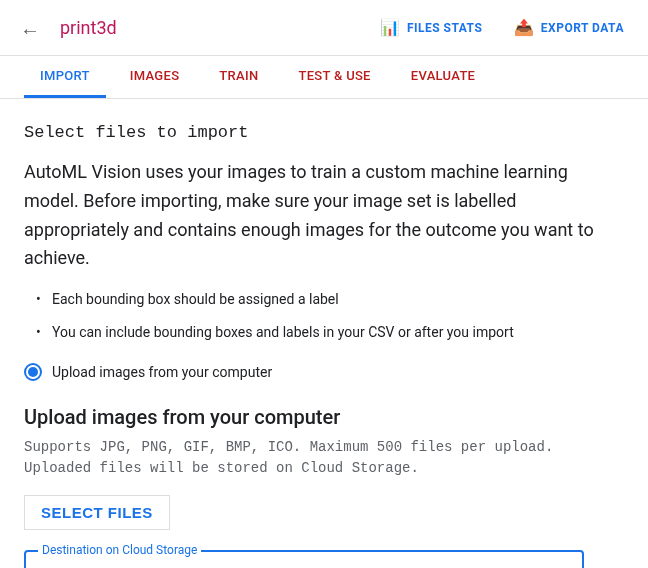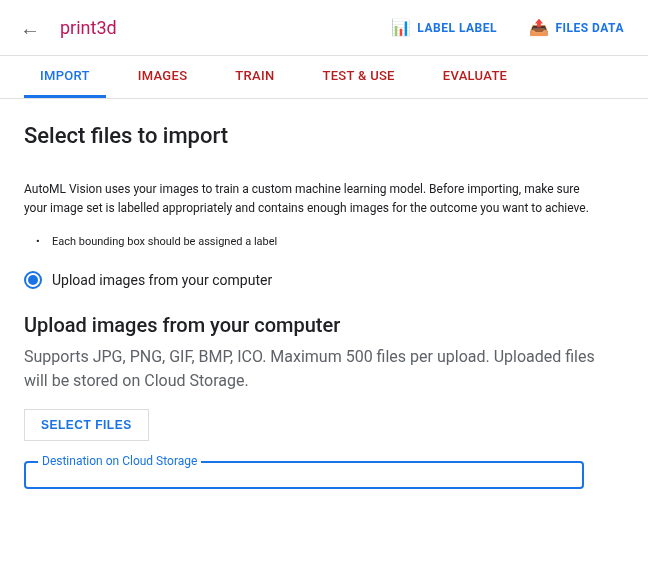--- a/index.html
+++ b/index.html
@@ -49,21 +49,21 @@
     .nav-action-icon {
       font-size: 16px;
     }
 
     
     .tab-bar {
       display: flex;
       align-items: flex-start;
       padding: 0 24px;
       border-bottom: 1px solid #e0e0e0;
-      gap: 16px;
+      gap: 8px;
     }
     .tab {
       padding: 12px 16px;
       font-size: 13px;
       font-weight: 500;
       color: #b91c1c;
       cursor: pointer;
       border-bottom: 3px solid transparent;
       letter-spacing: 0.3px;
     }
@@ -71,44 +71,45 @@
       color: #1a73e8;
       border-bottom: 3px solid #1a73e8;
     }
 
     
     .main-content {
       padding: 24px 24px 24px 24px;
     }
 
     .section-title {
-      font-size: 22px;
+      font-size: 17px;
       font-weight: 500;
       color: #202124;
-      margin-bottom: 32px;
+      margin-bottom: 16px;
+      font-family: Liberation Mono, monospace;
     }
 
     .description {
-      font-size: 12px;
+      font-size: 18px;
       color: #202124;
       line-height: 1.6;
       margin-bottom: 16px;
       max-width: 580px;
     }
 
     .bullet-list {
       list-style: none;
       margin-bottom: 20px;
       padding-left: 8px;
     }
     .bullet-list li {
       position: relative;
       padding-left: 20px;
       margin-bottom: 12px;
-      font-size: 11px;
+      font-size: 14px;
       color: #202124;
       line-height: 1.5;
     }
     .bullet-list li::before {
       content: '•';
       position: absolute;
       left: 4px;
       color: #202124;
     }
 
@@ -149,32 +150,33 @@
     }
 
     
     .upload-section-title {
       font-size: 20px;
       font-weight: 500;
       color: #202124;
       margin-bottom: 8px;
     }
     .upload-description {
-      font-size: 16px;
+      font-size: 14px;
       color: #5f6368;
       margin-bottom: 16px;
       max-width: 580px;
       line-height: 1.5;
+      font-family: Liberation Mono, monospace;
     }
 
     .select-files-btn {
       background: #fff;
       border: 1px solid #dadce0;
       color: #1a73e8;
-      font-size: 12px;
+      font-size: 15px;
       font-weight: 700;
       padding: 8px 16px;
       cursor: pointer;
       letter-spacing: 0.5px;
       margin-bottom: 20px;
     }
 
     
     .cloud-storage-wrapper {
       position: relative;
@@ -196,44 +198,45 @@
     }
   </style>
 </head>
 <body>
 
 <div class="top-bar">
   <span class="back-btn">←</span>
   <span class="project-title">print3d</span>
   <div class="nav-action">
     <span class="nav-action-icon">📊</span>
-    <span>LABEL LABEL</span>
+    <span>FILES STATS</span>
   </div>
   <div class="nav-action">
     <span class="nav-action-icon">📤</span>
-    <span>FILES DATA</span>
+    <span>EXPORT DATA</span>
   </div>
 </div>
 
 <div class="tab-bar">
   <div class="tab active">IMPORT</div>
   <div class="tab">IMAGES</div>
   <div class="tab">TRAIN</div>
   <div class="tab">TEST &amp; USE</div>
   <div class="tab">EVALUATE</div>
 </div>
 
 <div class="main-content">
 
   <h1 class="section-title">Select files to import</h1>
 
   <p class="description">AutoML Vision uses your images to train a custom machine learning model. Before importing, make sure your image set is labelled appropriately and contains enough images for the outcome you want to achieve.</p>
 
   <ul class="bullet-list">
     <li>Each bounding box should be assigned a label</li>
+    <li>You can include bounding boxes and labels in your CSV or after you import</li>
   </ul>
 
   <div class="radio-group">
     <div class="radio-option">
       <div class="radio-circle selected"></div>
       <span class="radio-label">Upload images from your computer</span>
     </div>
   </div>
 
   <h2 class="upload-section-title">Upload images from your computer</h2>

